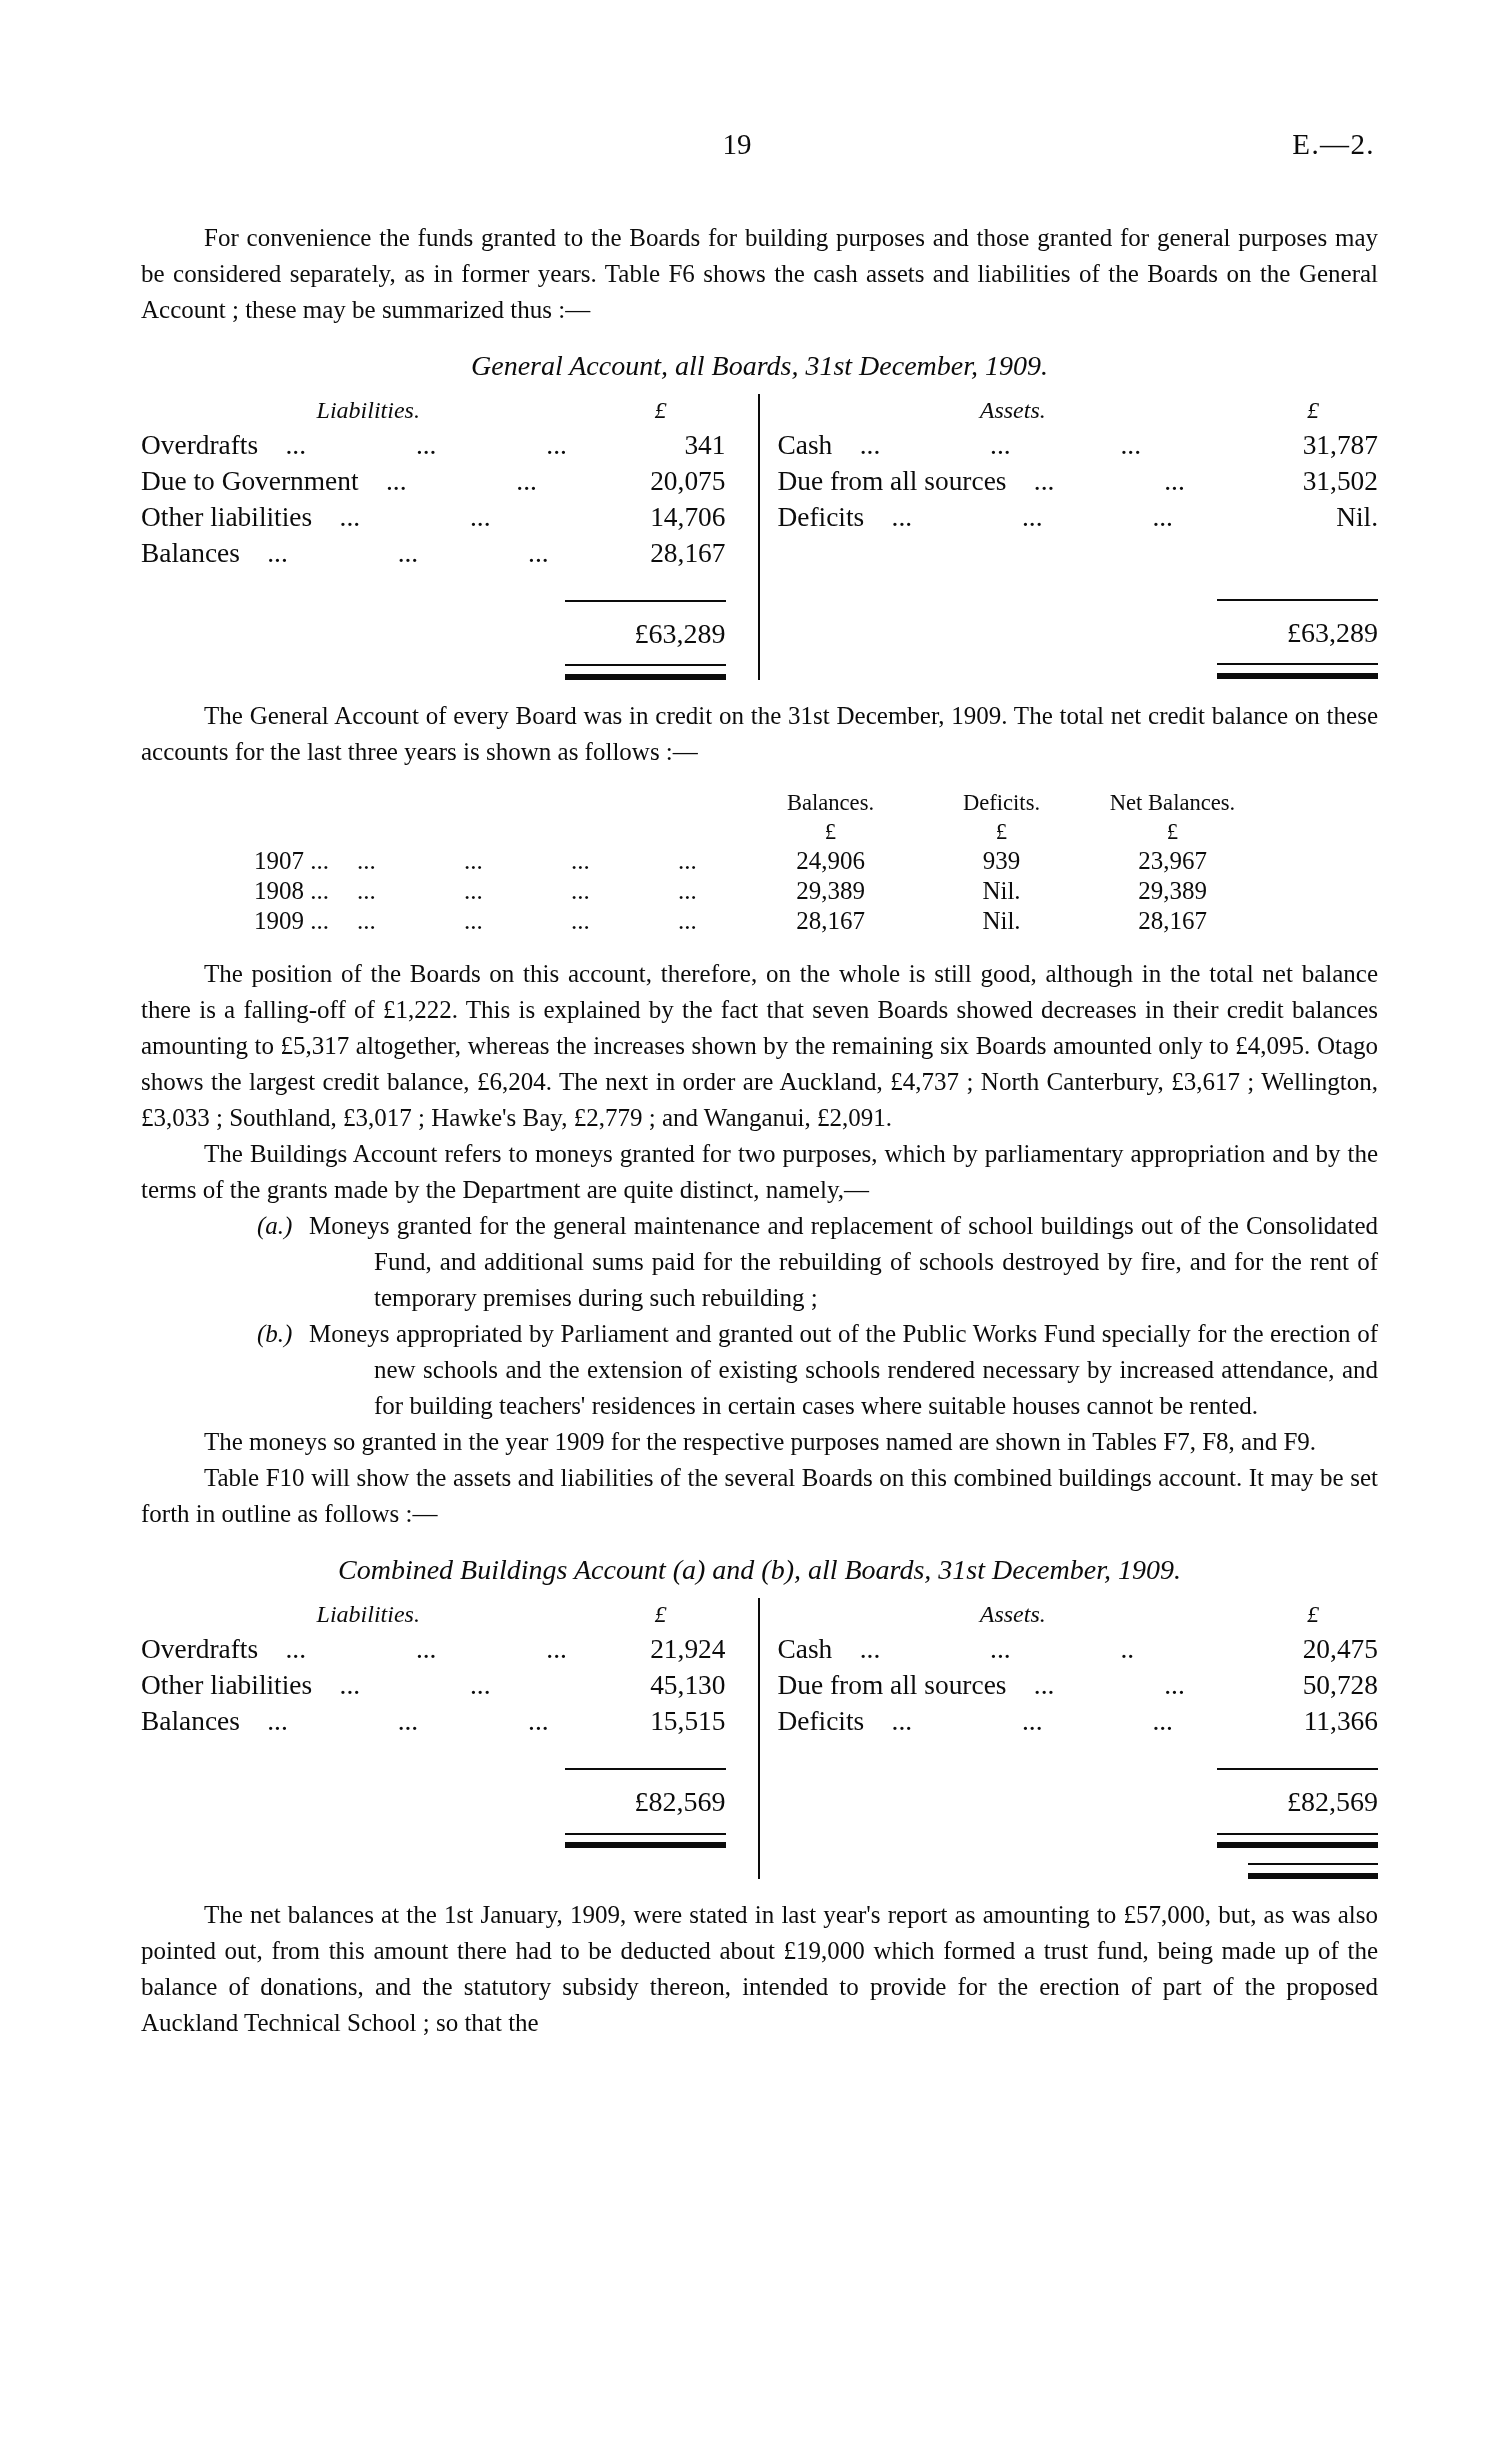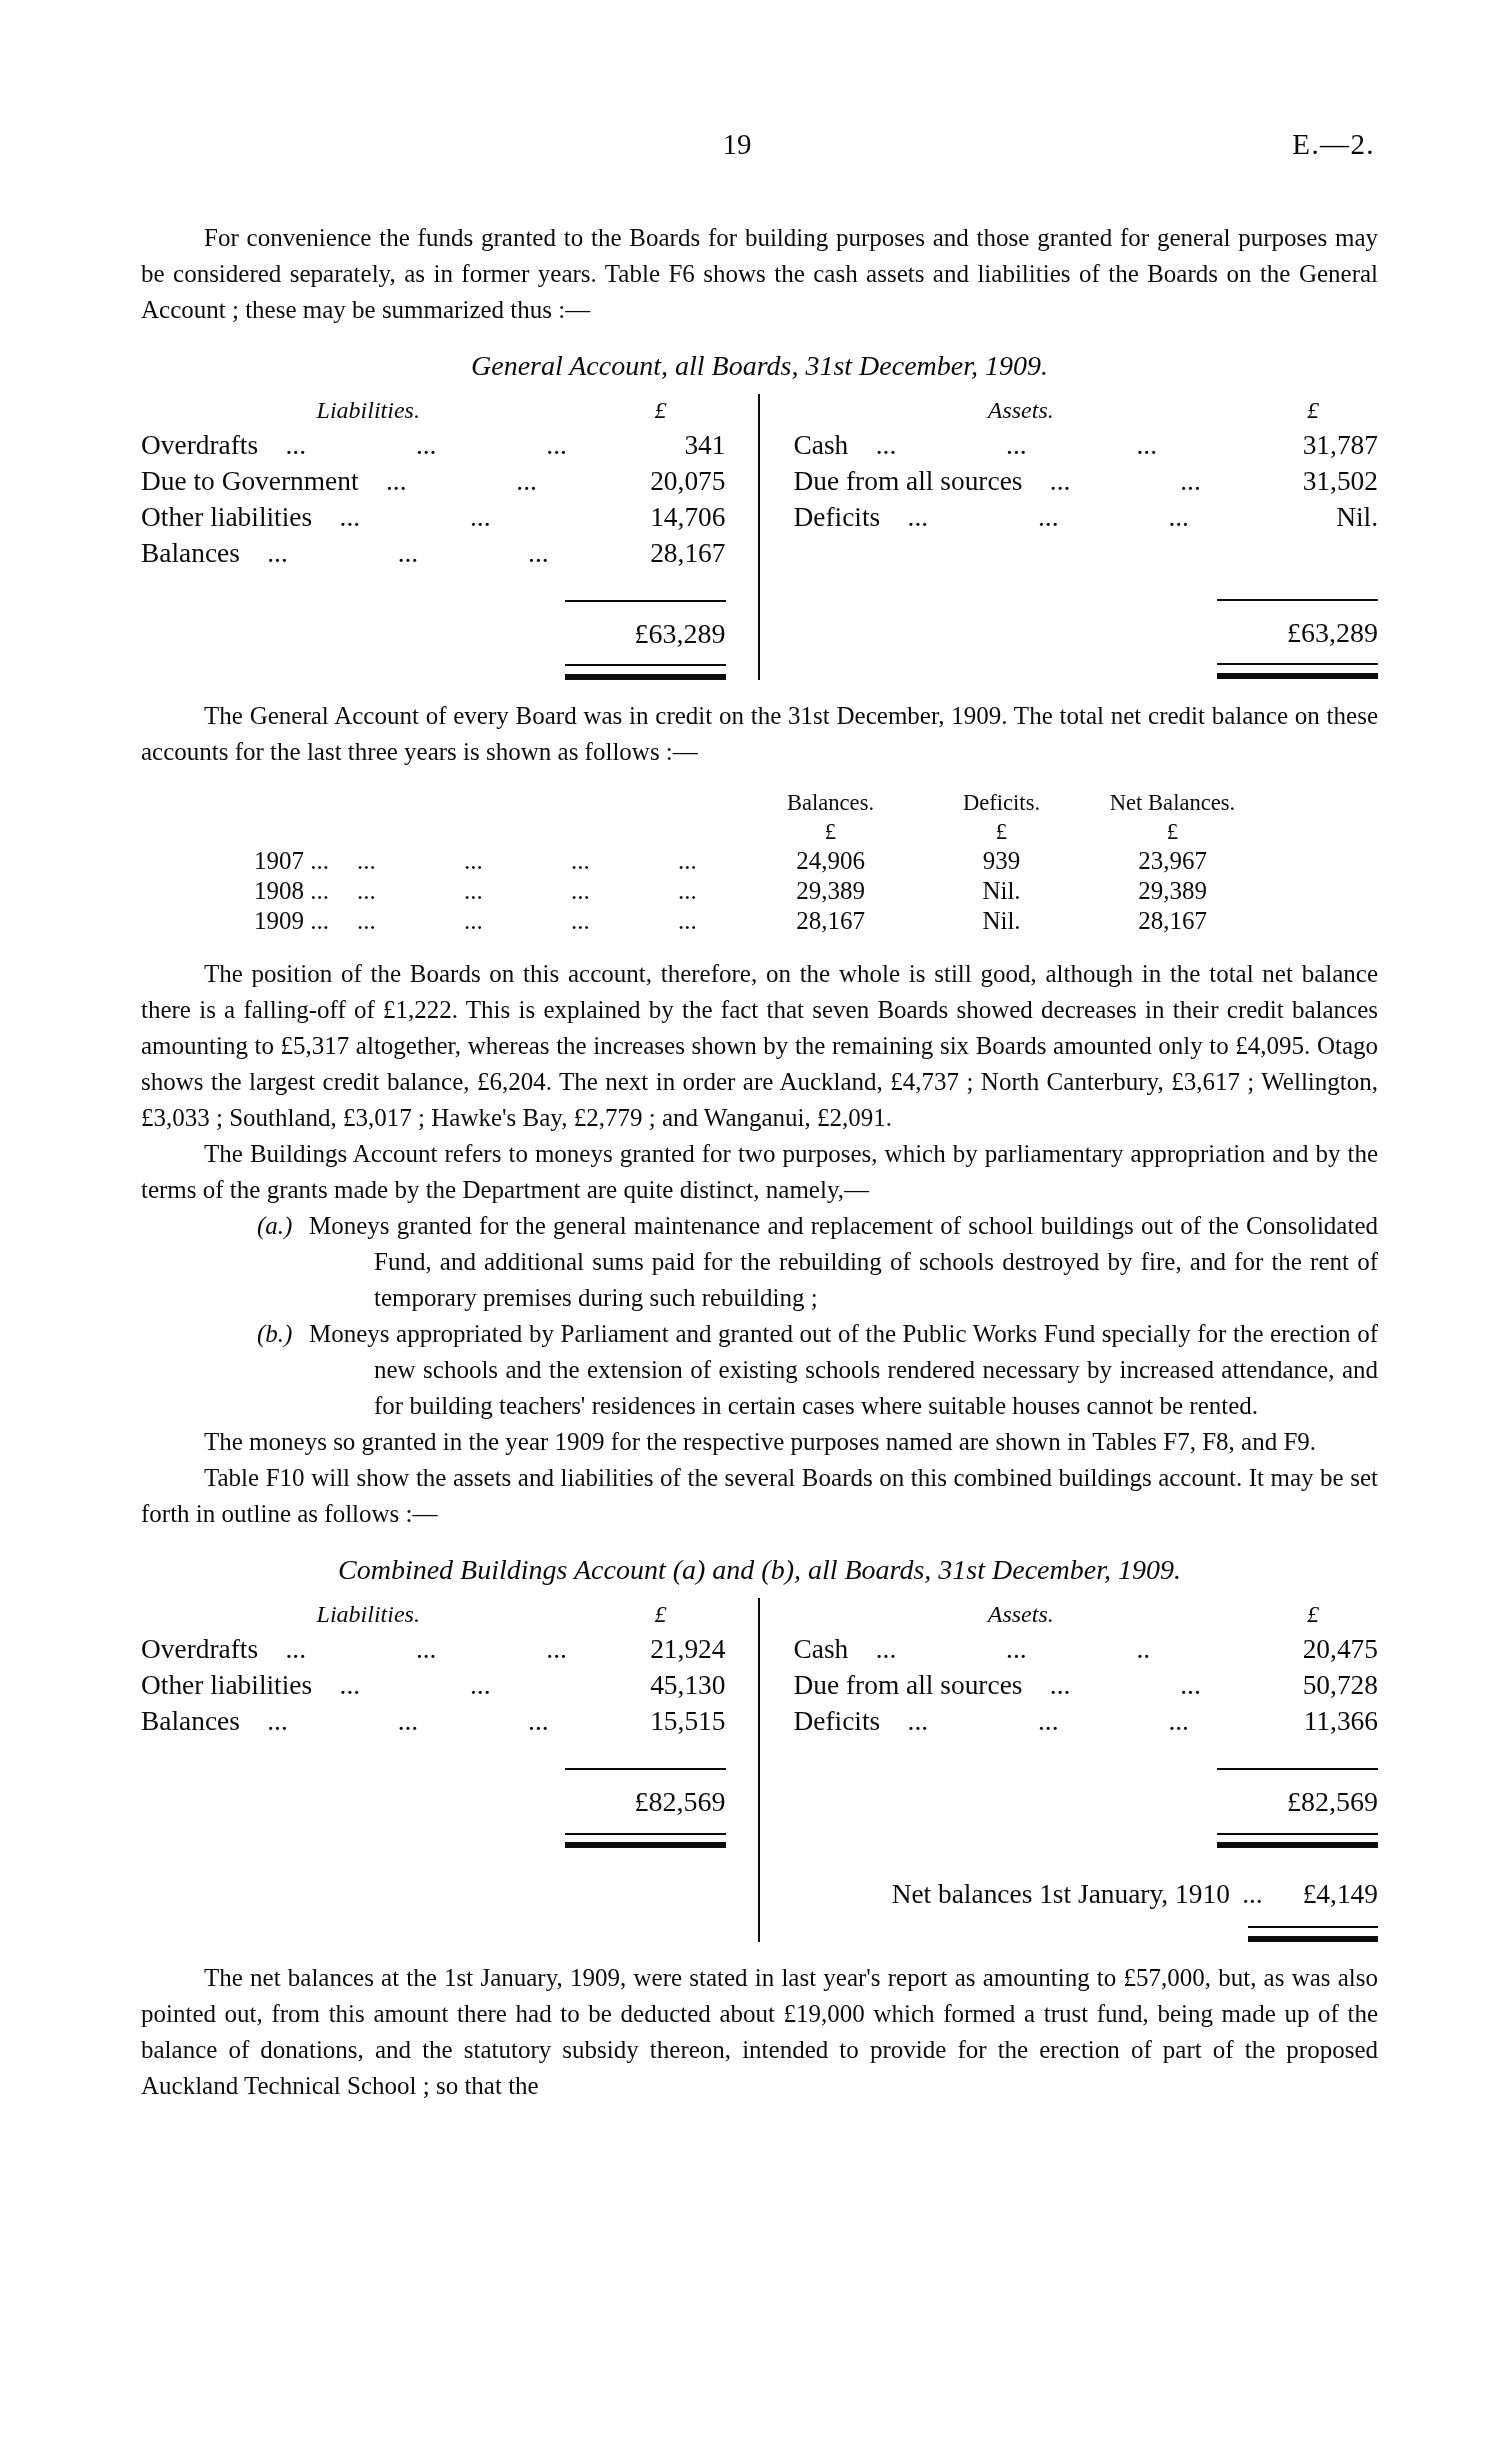--- a/index.html
+++ b/index.html
@@ -22,21 +22,21 @@
   p.first { margin-top:56px; }
   p.hang { margin-left:233px; text-indent:-117px; }
   p.hang .marker { font-style:italic; margin-right:16.5px; }
 
   
   .acct { margin-top:20.6px; margin-bottom:18px; }
   .acct-title { text-align:center; font-style:italic; font-size:28px; line-height:34px; }
   .acct-body { display:flex; margin-top:11px; }
   .half { width:50%; box-sizing:border-box; }
   .half.left { border-right:2.1px solid #0c0c0c; padding-right:32px; }
-  .half.right { padding-left:34px; }
+  .half.right { padding-left:18px; }
   .acct-head { display:flex; font-size:24px; line-height:33px; }
   .acct-head .h-label { flex:1; text-align:center; font-style:italic;font-family:Liberation Serif, serif; }
   .acct-head .h-cur { width:130px; text-align:center; font-style:italic; }
   .acct-row { display:flex; font-size:27.4px; line-height:36px; }
   .acct-row .lbl { white-space:nowrap; }
   .acct-row .dots { flex:1; overflow:hidden; white-space:nowrap; word-spacing:103px; padding:0 6.9px 0 27.4px; }
   .acct-row .val { width:130px; text-align:right; white-space:nowrap; }
   .rows4 { min-height:143px; }
   .rule-top { width:161px; margin:29px 0 0 auto; border-top:2.7px solid #0c0c0c; }
   .total { width:161px; margin-left:auto; text-align:right; font-size:28px; line-height:34px; padding-top:15px; }
@@ -230,25 +230,20 @@
             </div>
             <div class="acct-row">
               <span class="lbl">Deficits</span>
               <span class="dots">... ... ...</span>
               <span class="val">11,366</span>
             </div>
           </div>
           <div class="rule-top"></div>
           <div class="total">£82,569</div>
           <div class="rule-dbl"></div>
-          <div class="net-row">
-            <span>Net balances 1st January, 1910</span>
-            <span class="net-dots">...</span>
-            <span class="val">£4,149</span>
-          </div>
           <div class="rule-dbl small"></div>
         </div>
       </div>
     </section>
 
     <p class="body">The net balances at the 1st January, 1909, were stated in last year's report as amounting to £57,000, but, as was also pointed out, from this amount there had to be deducted about £19,000 which formed a trust fund, being made up of the balance of donations, and the statutory subsidy thereon, intended to provide for the erection of part of the proposed Auckland Technical School ; so that the</p>
 
   </div>
 </div>
 

